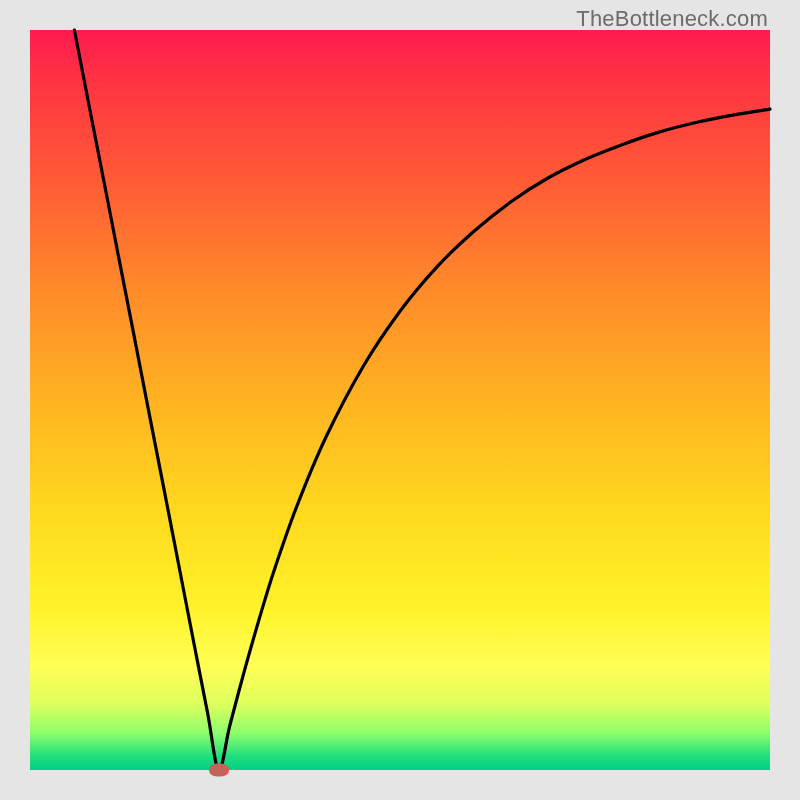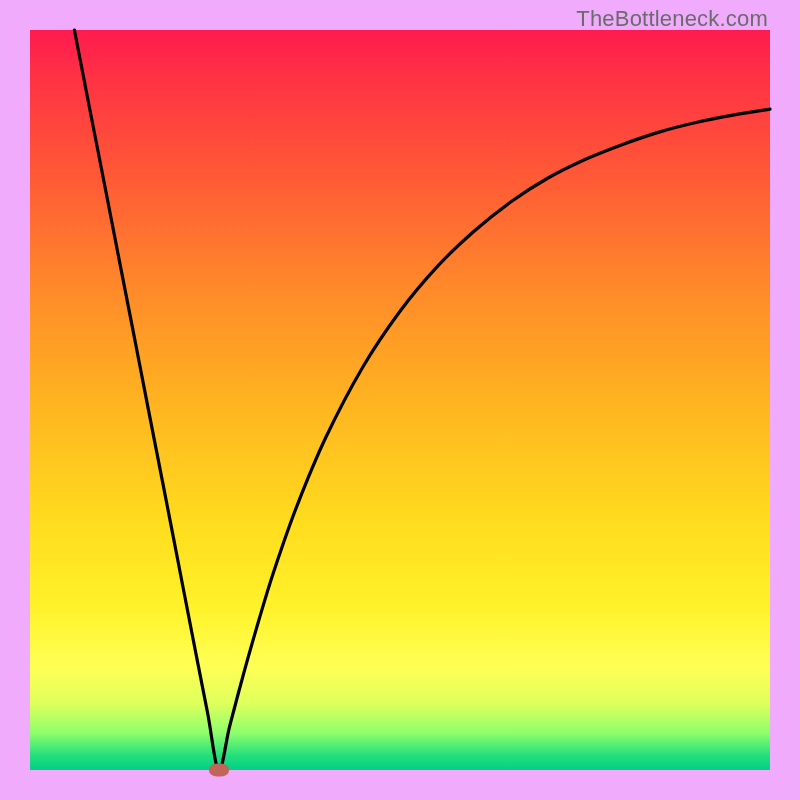--- a/index.html
+++ b/index.html
@@ -8,21 +8,21 @@
     width: 800px;
     height: 800px;
     background: #000;
     overflow: hidden;
     font-family: Arial, Helvetica, sans-serif;
   }
   .frame {
     position: relative;
     width: 800px;
     height: 800px;
-    background: #f0abfc;
+    background: #e5e5e5;
   }
   .plot-area {
     position: absolute;
     left: 30px;
     top: 30px;
     width: 740px;
     height: 740px;
     
     background: linear-gradient(to bottom,
       #ff1a4f 0%,

